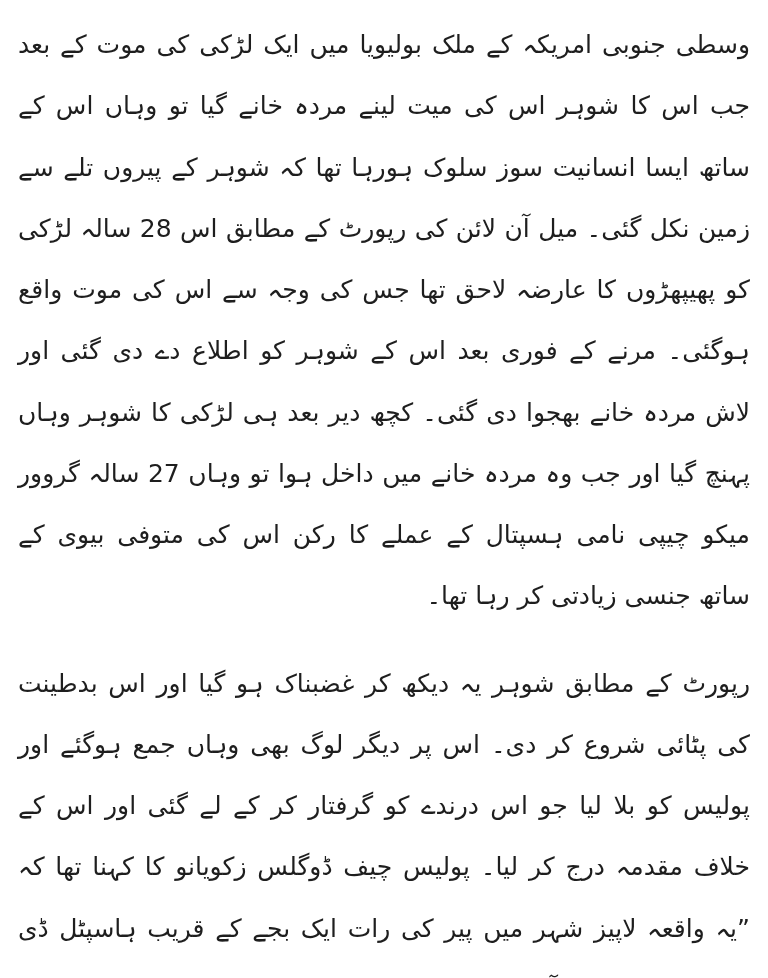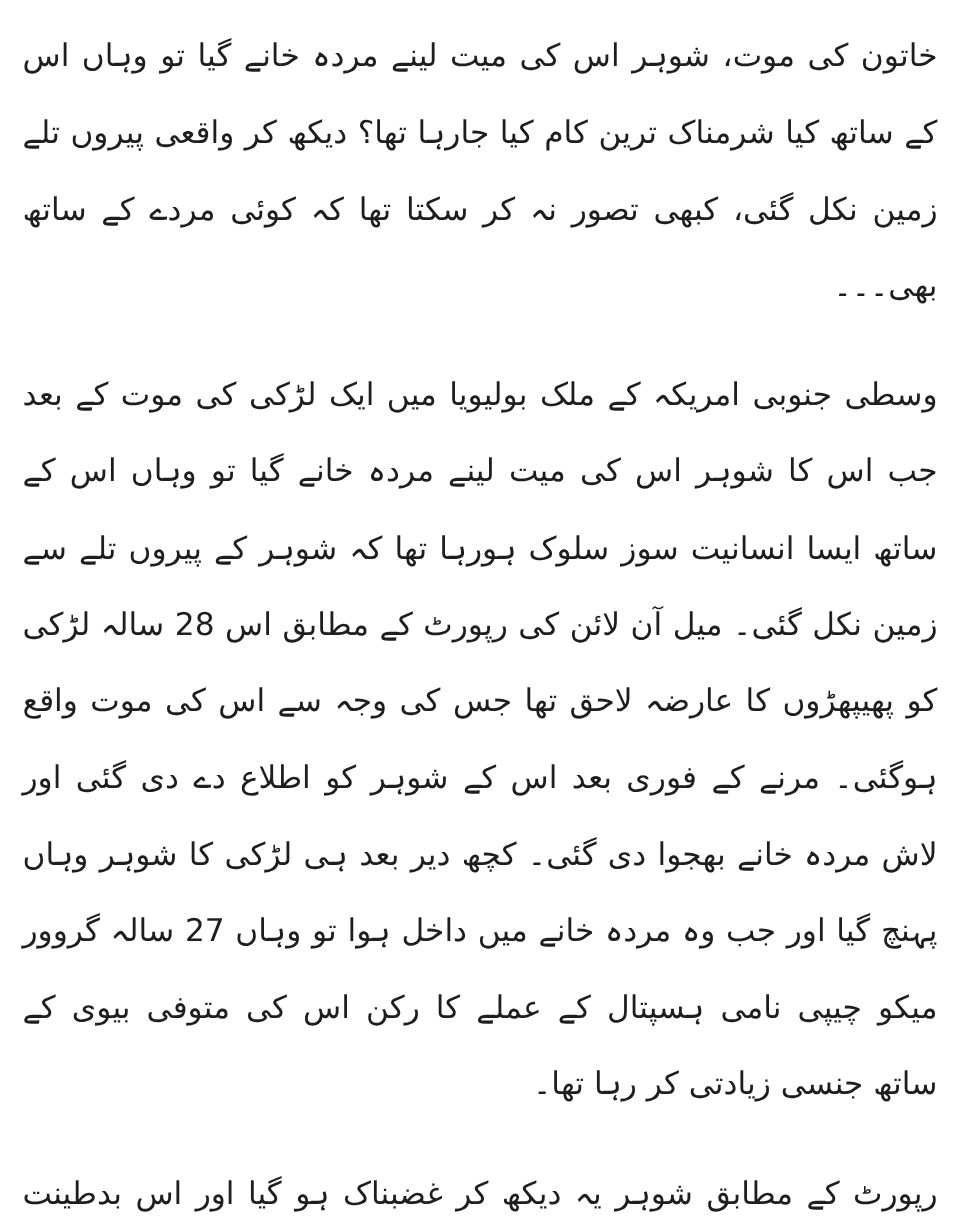--- a/index.html
+++ b/index.html
@@ -31,17 +31,16 @@
   }
   .article p:last-child {
     margin-bottom: 0;
   }
 </style>
 </head>
 <body>
 
 <div class="page">
   <div class="article">
-    <p>خاتون کی موت، شوہر اس کی میت لینے مردہ خانے گیا تو وہاں اس کے ساتھ کیا شرمناک ترین کام کیا جارہا تھا؟ دیکھ کر واقعی پیروں تلے زمین نکل گئی، کبھی تصور نہ کر سکتا تھا کہ کوئی مردے کے ساتھ بھی۔۔۔</p>
     <p>وسطی جنوبی امریکہ کے ملک بولیویا میں ایک لڑکی کی موت کے بعد جب اس کا شوہر اس کی میت لینے مردہ خانے گیا تو وہاں اس کے ساتھ ایسا انسانیت سوز سلوک ہورہا تھا کہ شوہر کے پیروں تلے سے زمین نکل گئی۔ میل آن لائن کی رپورٹ کے مطابق اس 28 سالہ لڑکی کو پھیپھڑوں کا عارضہ لاحق تھا جس کی وجہ سے اس کی موت واقع ہوگئی۔ مرنے کے فوری بعد اس کے شوہر کو اطلاع دے دی گئی اور لاش مردہ خانے بھجوا دی گئی۔ کچھ دیر بعد ہی لڑکی کا شوہر وہاں پہنچ گیا اور جب وہ مردہ خانے میں داخل ہوا تو وہاں 27 سالہ گروور میکو چیپی نامی ہسپتال کے عملے کا رکن اس کی متوفی بیوی کے ساتھ جنسی زیادتی کر رہا تھا۔</p>
     <p>رپورٹ کے مطابق شوہر یہ دیکھ کر غضبناک ہو گیا اور اس بدطینت کی پٹائی شروع کر دی۔ اس پر دیگر لوگ بھی وہاں جمع ہوگئے اور پولیس کو بلا لیا جو اس درندے کو گرفتار کر کے لے گئی اور اس کے خلاف مقدمہ درج کر لیا۔ پولیس چیف ڈوگلس زکویانو کا کہنا تھا کہ ”یہ واقعہ لاپیز شہر میں پیر کی رات ایک بجے کے قریب ہاسپٹل ڈی کلینکس میں پیش آیا۔ ملزم نے ابتدائی تفتیش میں بتایا ہے کہ نشے کی زیادتی کی وجہ سے اس سے یہ کام سرزد ہوا۔“</p>
   </div>
 </div>
 
 </body></html>

